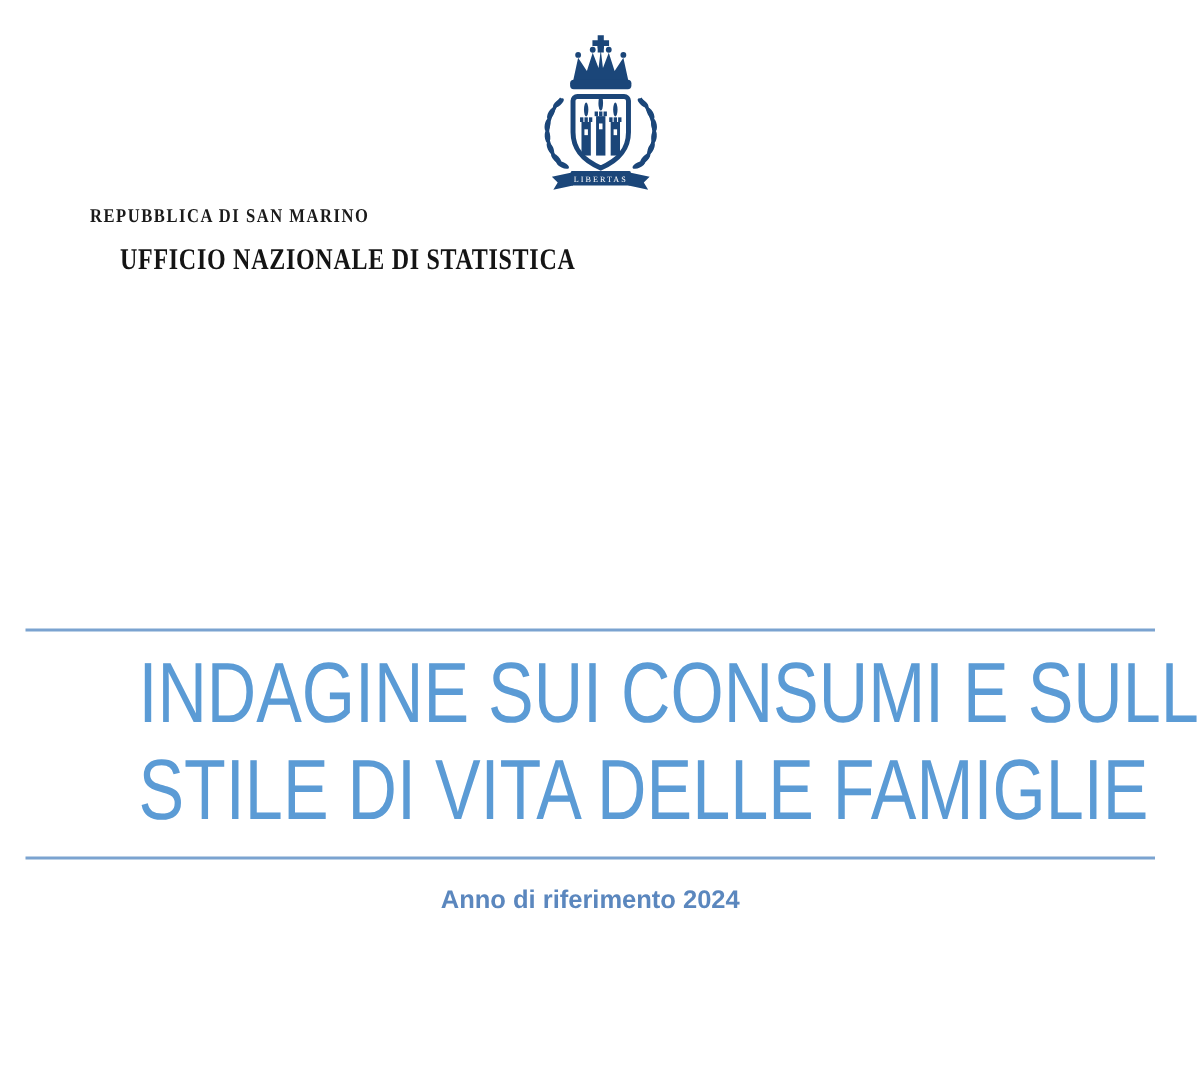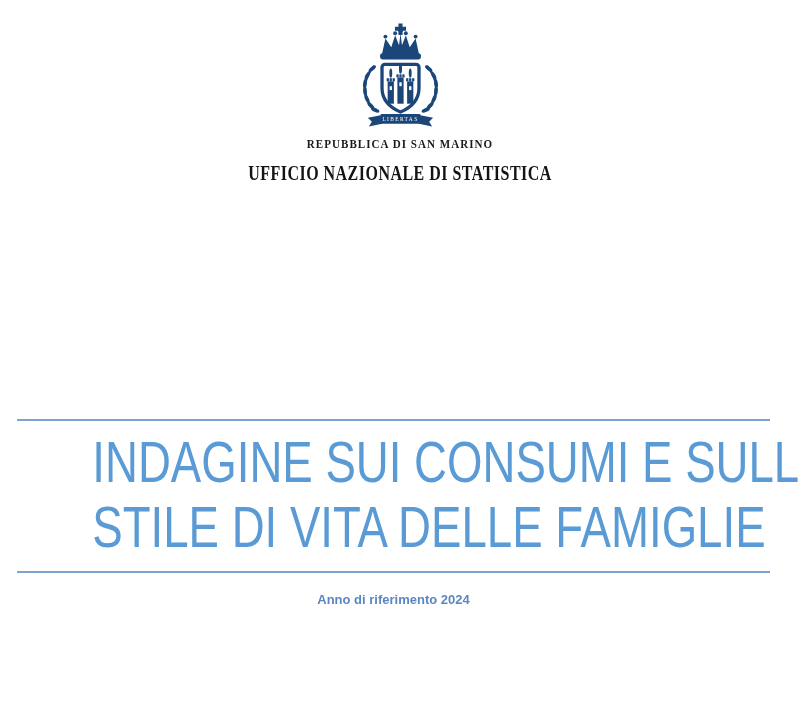--- a/index.html
+++ b/index.html
@@ -1,21 +1,21 @@
 <!DOCTYPE html>
 <html><head>
 <meta charset="utf-8">
 <style>
   html,body{margin:0;padding:0;background:#ffffff;}
   .page{
     position:relative;width:800px;height:719px;background:#ffffff;
     overflow:hidden;font-family:"Liberation Serif",serif;
   }
   
-  .header{position:absolute;top:22px;left:0;width:100%;text-align:center;}
+  .header{position:absolute;top:22px;left:0;width:100%;text-align:left;}
   .emblem{display:block;margin:0 auto;}
   .org-line1{
     margin-top:6px;font-family:"Liberation Serif",serif;font-weight:700;
     font-size:13px;line-height:17px;letter-spacing:1.2px;color:#1a1a1a;
     transform:scaleX(0.85);transform-origin:50% 50%;white-space:nowrap;
   }
   .org-line2{
     margin-top:9px;font-family:"Liberation Serif",serif;font-weight:700;
     font-size:20px;line-height:24px;letter-spacing:0.6px;color:#141414;
     transform:scaleX(0.80);transform-origin:50% 50%;white-space:nowrap;
@@ -27,21 +27,21 @@
     margin:0;padding:9px 0 11px;
     font-family:"Liberation Sans","DejaVu Sans",sans-serif;
     font-weight:300;color:#5B9BD5;
   }
   .tline{
     display:block;font-size:57px;line-height:65px;white-space:nowrap;
     transform:scaleX(0.80);transform-origin:50% 50%;
   }
   .subtitle{
     margin-top:15px;font-family:"Liberation Sans",sans-serif;font-weight:700;
-    font-size:13px;line-height:24px;color:#5B87BE;
+    font-size:17px;line-height:24px;color:#5B87BE;
   }
 </style>
 </head>
 <body>
 
 <div class="page">
 
   <header class="header">
     <svg class="emblem" viewBox="0 0 120 110" width="117" height="107" aria-hidden="true">
 

